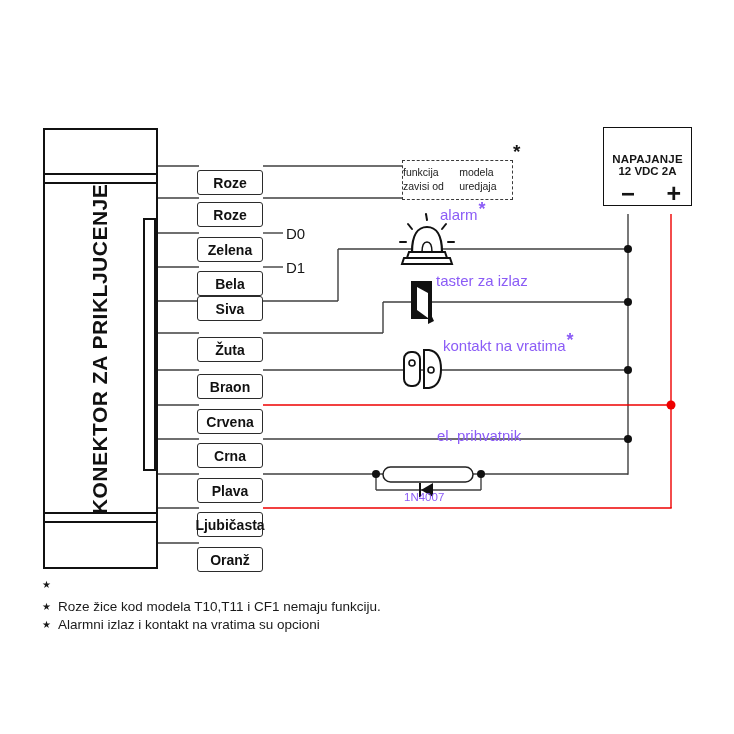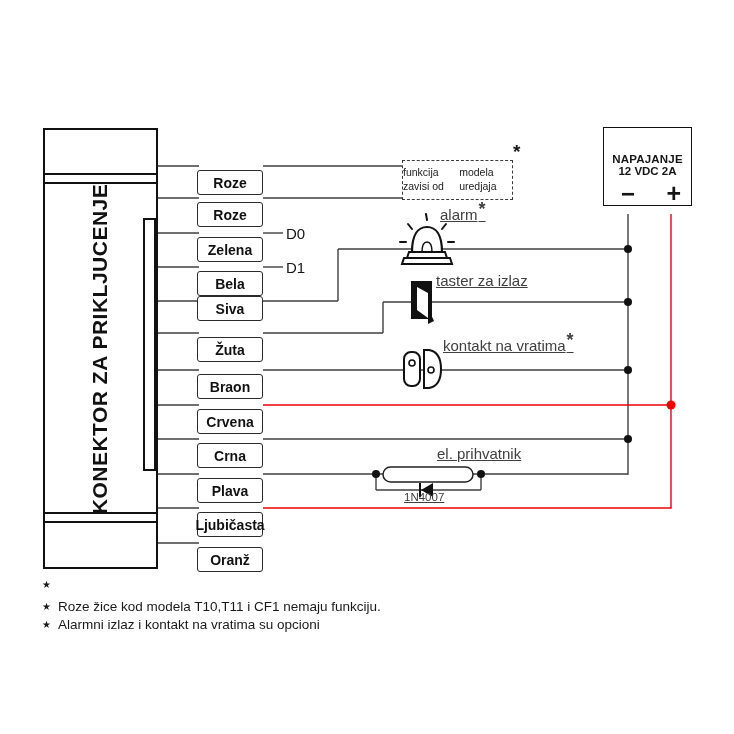--- a/index.html
+++ b/index.html
@@ -27,21 +27,21 @@
            justify-content:center;font-size:10.5px;line-height:1.3;color:#222;background:#fff;}
   
   .power{left:603px;top:127px;width:89px;height:79px;border:1.6px solid #111;
          box-sizing:border-box;text-align:center;background:#fff;}
   .power .ptitle{margin-top:25px;font-size:11.5px;font-weight:bold;letter-spacing:.2px;}
   .power .prating{font-size:11.5px;font-weight:bold;}
   .term{position:absolute;bottom:-3px;font-weight:bold;}
   .term.minus{left:17px;font-size:24px;}
   .term.plus{right:10px;font-size:25px;}
   
-  .lbl{position:absolute;font-size:15px;color:#404040;white-space:nowrap;text-decoration:underline;}
+  .lbl{position:absolute;font-size:15px;color:#8b5cf6;white-space:nowrap;}
   .sup{font-size:18px;position:relative;top:-5px;margin-left:1px;font-weight:bold;}
   .small-lbl{font-size:11.5px;}
   .sig{position:absolute;font-size:15px;color:#151515;}
   
   .footnotes{left:42px;top:580px;width:600px;}
   .fnrow{display:flex;align-items:baseline;height:18.5px;font-size:13.5px;color:#1a1a1a;}
   .fnmark{font-size:10px;margin-right:7px;position:relative;top:-1px;}
 </style>
 </head>
 <body>
@@ -163,21 +163,21 @@
 </div>
 <div class="abs" style="left:513px;top:141px;font-size:19px;font-weight:bold;">*</div>
 
 <div class="lbl" style="left:440px;top:204px;">
   <span>alarm</span><span class="sup">*</span>
 </div>
 <div class="lbl" style="left:436px;top:272px;">taster za izlaz</div>
 <div class="lbl" style="left:443px;top:335px;">
   <span>kontakt na vratima</span><span class="sup">*</span>
 </div>
-<div class="lbl" style="left:437px;top:445px;">el. prihvatnik</div>
+<div class="lbl" style="left:437px;top:427px;">el. prihvatnik</div>
 <div class="lbl small-lbl" style="left:404px;top:491px;">1N4007</div>
 
 <div class="abs power">
   <div class="ptitle">NAPAJANJE</div>
   <div class="prating">12 VDC 2A</div>
   <span class="term minus">−</span>
   <span class="term plus">+</span>
 </div>
 
 <div class="abs footnotes">

